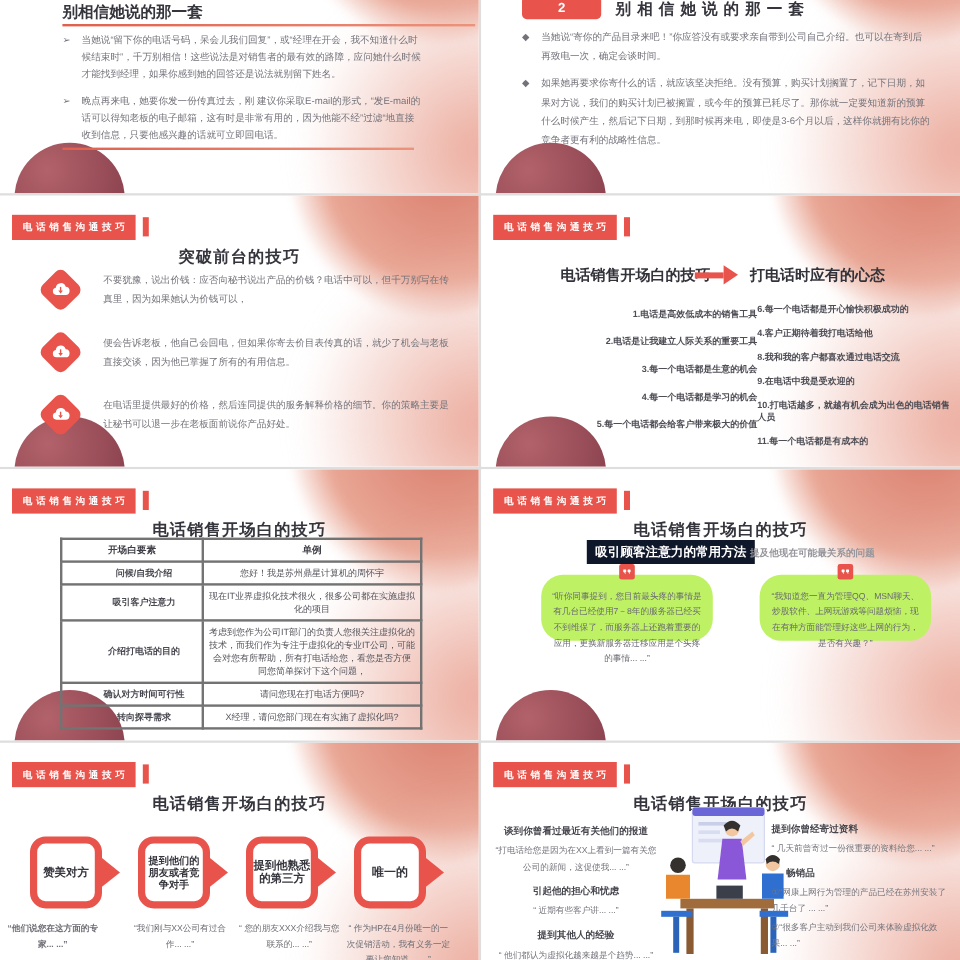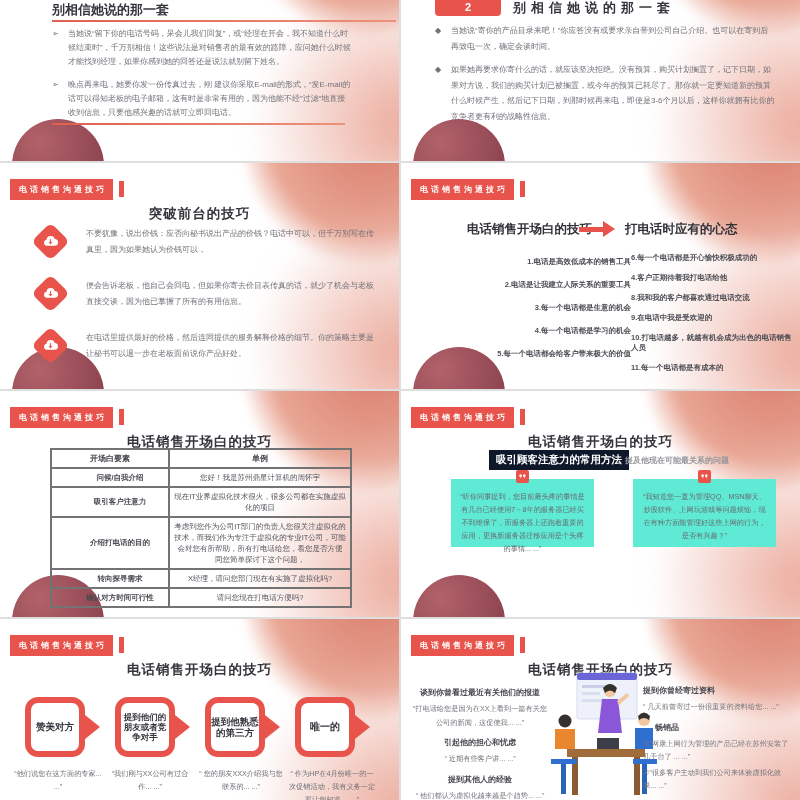--- a/index.html
+++ b/index.html
@@ -61,37 +61,37 @@
   .s4-lr .li{font-size:7.5px;font-weight:600;color:#4e4e56;margin-bottom:10px;}
   
   .s5-table{position:absolute;left:50px;top:57px;width:302px;border-collapse:collapse;}
   .s5-table td,.s5-table th{border:2px solid #737373;text-align:center;padding:3px 4px;}
   .s5-table th{font-size:8px;color:#3f3f47;font-weight:bold;}
   .s5-table .k{font-size:7.5px;font-weight:bold;color:#4a4a52;width:88px;padding-left:24px;}
   .s5-table .v{font-size:7.5px;color:#55555d;line-height:11px;}
   
   .s6-label{position:absolute;left:88px;top:59px;background:#0f172a;color:#fff;font-size:10.5px;font-weight:bold;padding:3px 7px;}
   .s6-caption{position:absolute;left:224px;top:64px;font-size:8px;font-weight:bold;color:#95959b;}
-  .card{position:absolute;top:88px;width:143px;height:68px;background:#5eead4;}
+  .card{position:absolute;top:88px;width:143px;height:55px;background:#bef264;border-radius:18px;}
   .card-1{left:50px;}.card-2{left:232px;}
   .ctext{padding:11px 9px 0 9px;font-size:7.2px;line-height:13px;color:#6a6a72;text-align:center;}
   .qicon{position:absolute;top:79px;width:13px;height:13px;background:#e8544b;border-radius:2px;
     display:flex;align-items:center;justify-content:center;}
   .q1{left:115px;}.q2{left:297px;}
   
   .step{position:absolute;top:78px;width:48px;height:48px;background:#fff;border:6px solid #e8544b;border-radius:13px;
     display:flex;align-items:center;justify-content:center;text-align:center;font-weight:bold;color:#35353d;}
   .step:after{content:'';position:absolute;right:-21px;top:50%;transform:translateY(-50%);
     border-left:15px solid #e8544b;border-top:12px solid transparent;border-bottom:12px solid transparent;}
   .st1{left:25px;font-size:9.5px;}
   .st2{left:115px;font-size:8.5px;line-height:10px;}
   .st3{left:205px;font-size:9.5px;line-height:11px;}
   .st4{left:295px;font-size:10px;}
   .scap{position:absolute;top:148px;width:88px;font-size:7.2px;line-height:13px;color:#6e6e76;text-align:center;}
-  .sc1{left:14px;}.sc2{left:106px;}.sc3{left:197px;}.sc4{left:288px;}
+  .sc1{left:0;font-weight:bold;}.sc2{left:106px;}.sc3{left:197px;}.sc4{left:288px;}
   
   .s8-col{position:absolute;text-align:center;}
   .s8-left{left:10px;top:60px;width:138px;}
   .s8-right{left:242px;top:58px;width:150px;text-align:left;}
   .s8-h{font-size:8px;font-weight:bold;color:#46464e;margin:8px 0 4px 0;}
   .s8-right .s8-h{text-align:left;}
   .s8-h.ind{padding-left:12px;}
   .s8-q{font-size:7.2px;line-height:13.5px;color:#75757d;margin-bottom:2px;}
   .illus{position:absolute;left:146px;top:52px;}
 </style>
@@ -230,26 +230,26 @@
         </tr>
         <tr>
           <td class="k">吸引客户注意力</td>
           <td class="v">现在IT业界虚拟化技术很火，很多公司都在实施虚拟化的项目</td>
         </tr>
         <tr>
           <td class="k">介绍打电话的目的</td>
           <td class="v">考虑到您作为公司IT部门的负责人您很关注虚拟化的技术，而我们作为专注于虚拟化的专业IT公司，可能会对您有所帮助，所有打电话给您，看您是否方便同您简单探讨下这个问题，</td>
         </tr>
         <tr>
+          <td class="k">确认对方时间可行性</td>
+          <td class="v">请问您现在打电话方便吗?</td>
+        </tr>
+        <tr>
           <td class="k">转向探寻需求</td>
           <td class="v">X经理，请问您部门现在有实施了虚拟化吗?</td>
-        </tr>
-        <tr>
-          <td class="k">确认对方时间可行性</td>
-          <td class="v">请问您现在打电话方便吗?</td>
         </tr>
       </tbody>
         </table>
     </div>
   </div>
 
   <div class="cell" id="c6">
     <div class="slide">
       <div class="blob-a"></div>
       <div class="blob-b"></div>

